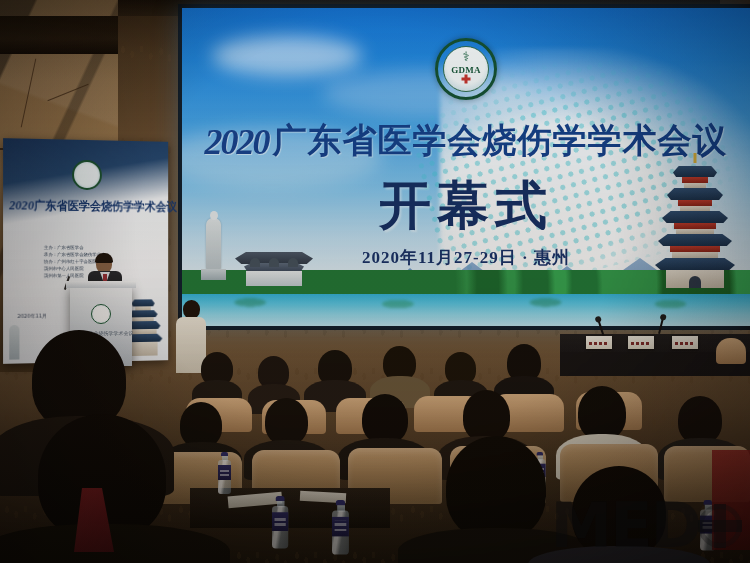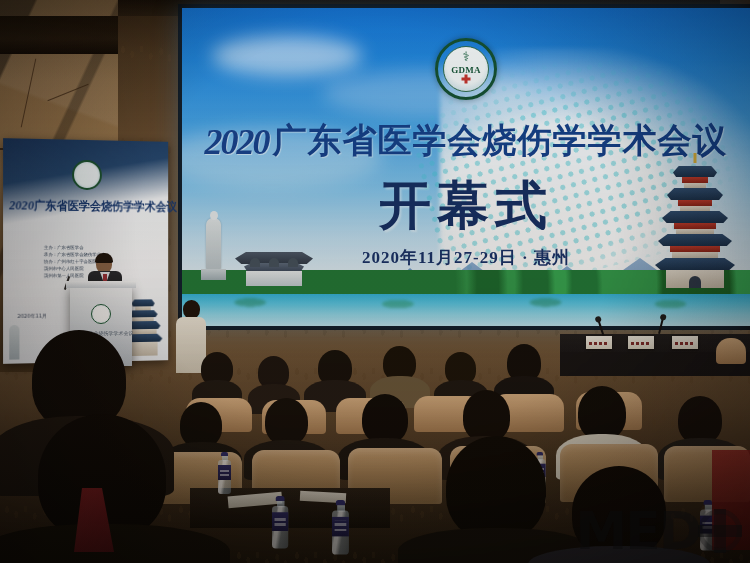--- a/index.html
+++ b/index.html
@@ -225,21 +225,21 @@
   .paper{position:absolute;background:linear-gradient(180deg,#e9e3d6,#c9c2b2);}
 
   
   .standing{position:absolute;left:176px;top:300px;width:30px;height:72px;}
   .sd-head{position:absolute;left:7px;top:0;width:17px;height:19px;border-radius:48%;background:#1b120c;}
   .sd-body{position:absolute;left:0;top:17px;width:30px;height:56px;
     background:linear-gradient(180deg,#efeadd,#cfc8b7);border-radius:7px 7px 0 0;}
 
   
   .watermark{position:absolute;right:8px;bottom:6px;
-    font-family:"DejaVu Sans",sans-serif;font-weight:bold;font-size:52px;
+    font-family:"DejaVu Sans",sans-serif;font-weight:bold;font-size:62px;
     color:rgba(12,12,12,.52);letter-spacing:-2px;line-height:1;
     display:flex;align-items:center;pointer-events:none;}
   .wm-plus{position:relative;width:44px;height:44px;margin-left:-2px;}
   .wm-plus:before,.wm-plus:after{content:"";position:absolute;background:rgba(12,12,12,.52);}
   .wm-plus:before{left:16px;top:0;width:12px;height:44px;}
   .wm-plus:after{left:0;top:16px;width:44px;height:12px;}
   .wm-ring{position:absolute;left:0;top:0;width:44px;height:44px;border-radius:50%;
     border:5px solid rgba(12,12,12,.30);box-sizing:border-box;}
 
   .vignette{position:absolute;inset:0;pointer-events:none;

